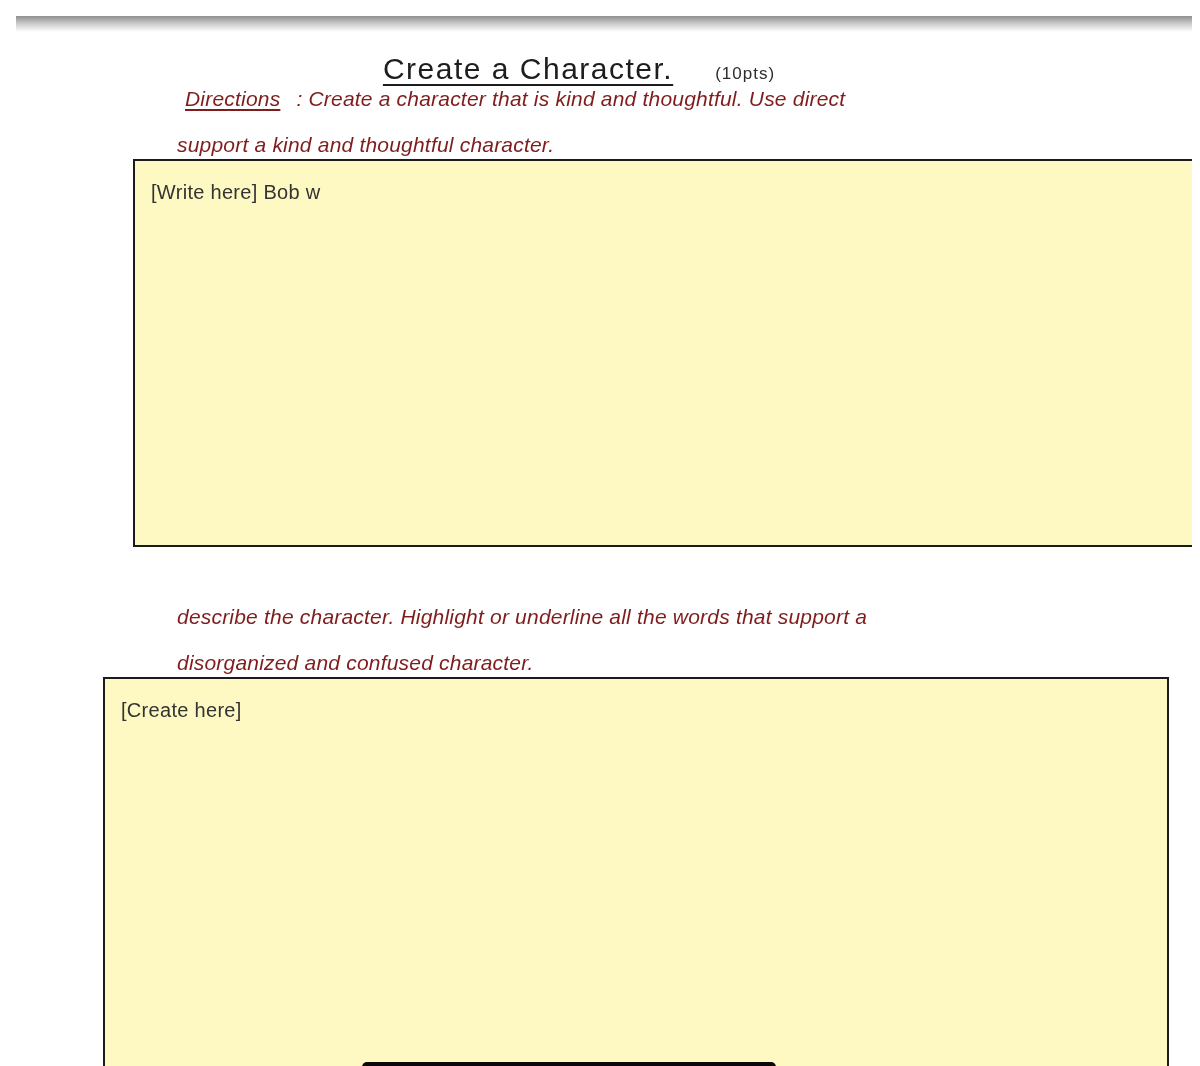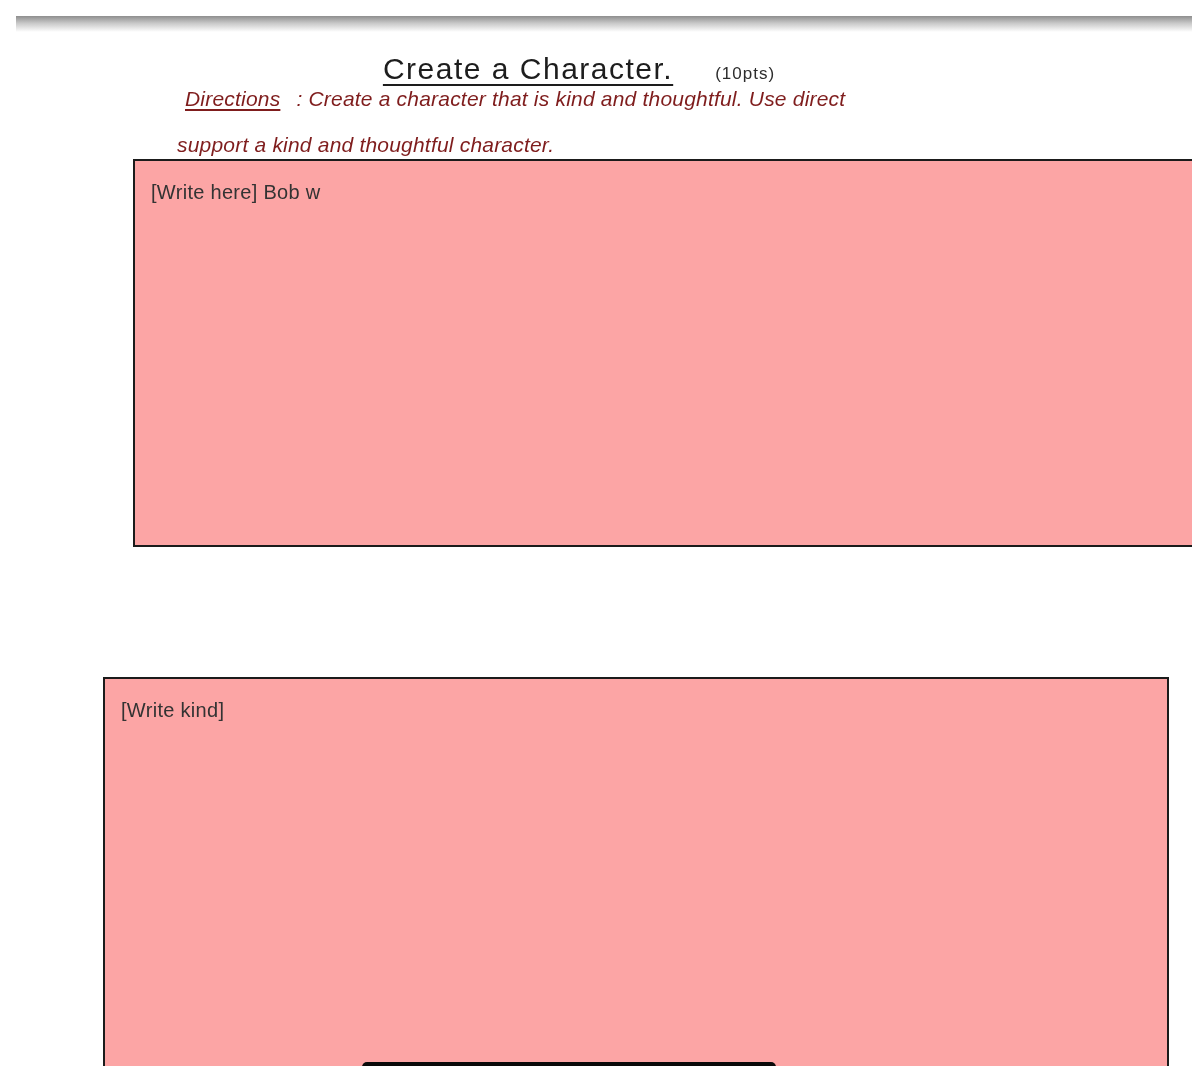--- a/index.html
+++ b/index.html
@@ -65,21 +65,21 @@
   .prompt-directions { top: 52px; }
   .prompt-second { top: 570px; }
   .directions-label {
     text-decoration: underline;
     text-decoration-thickness: 1.5px;
     text-underline-offset: 3px;
   }
 
   .answer-box {
     position: absolute;
-    background: #fca5a5;
+    background: #fef9c3;
     border: 2px solid #1b1b1b;
   }
   .answer-box-1 {
     left: 117px;
     top: 143px;
     width: 1066px;
     height: 388px;
   }
   .answer-box-2 {
     left: 87px;
@@ -123,21 +123,23 @@
       <span class="directions-label">Directions</span><span>: Create a character that is kind and thoughtful. Use direct</span>
     </div>
     <div>support a kind and thoughtful character.</div>
   </div>
 
   <div class="answer-box answer-box-1">
     <div class="answer-text">[Write here] Bob w</div>
   </div>
 
   <div class="prompt prompt-second">
+    <div>describe the character. Highlight or underline all the words that support a</div>
+    <div>disorganized and confused character.</div>
   </div>
 
   <div class="answer-box answer-box-2">
-    <div class="answer-text">[Write kind]</div>
+    <div class="answer-text">[Create here]</div>
   </div>
 
   <div class="home-indicator"></div>
 
 </div>
 
 </body></html>

